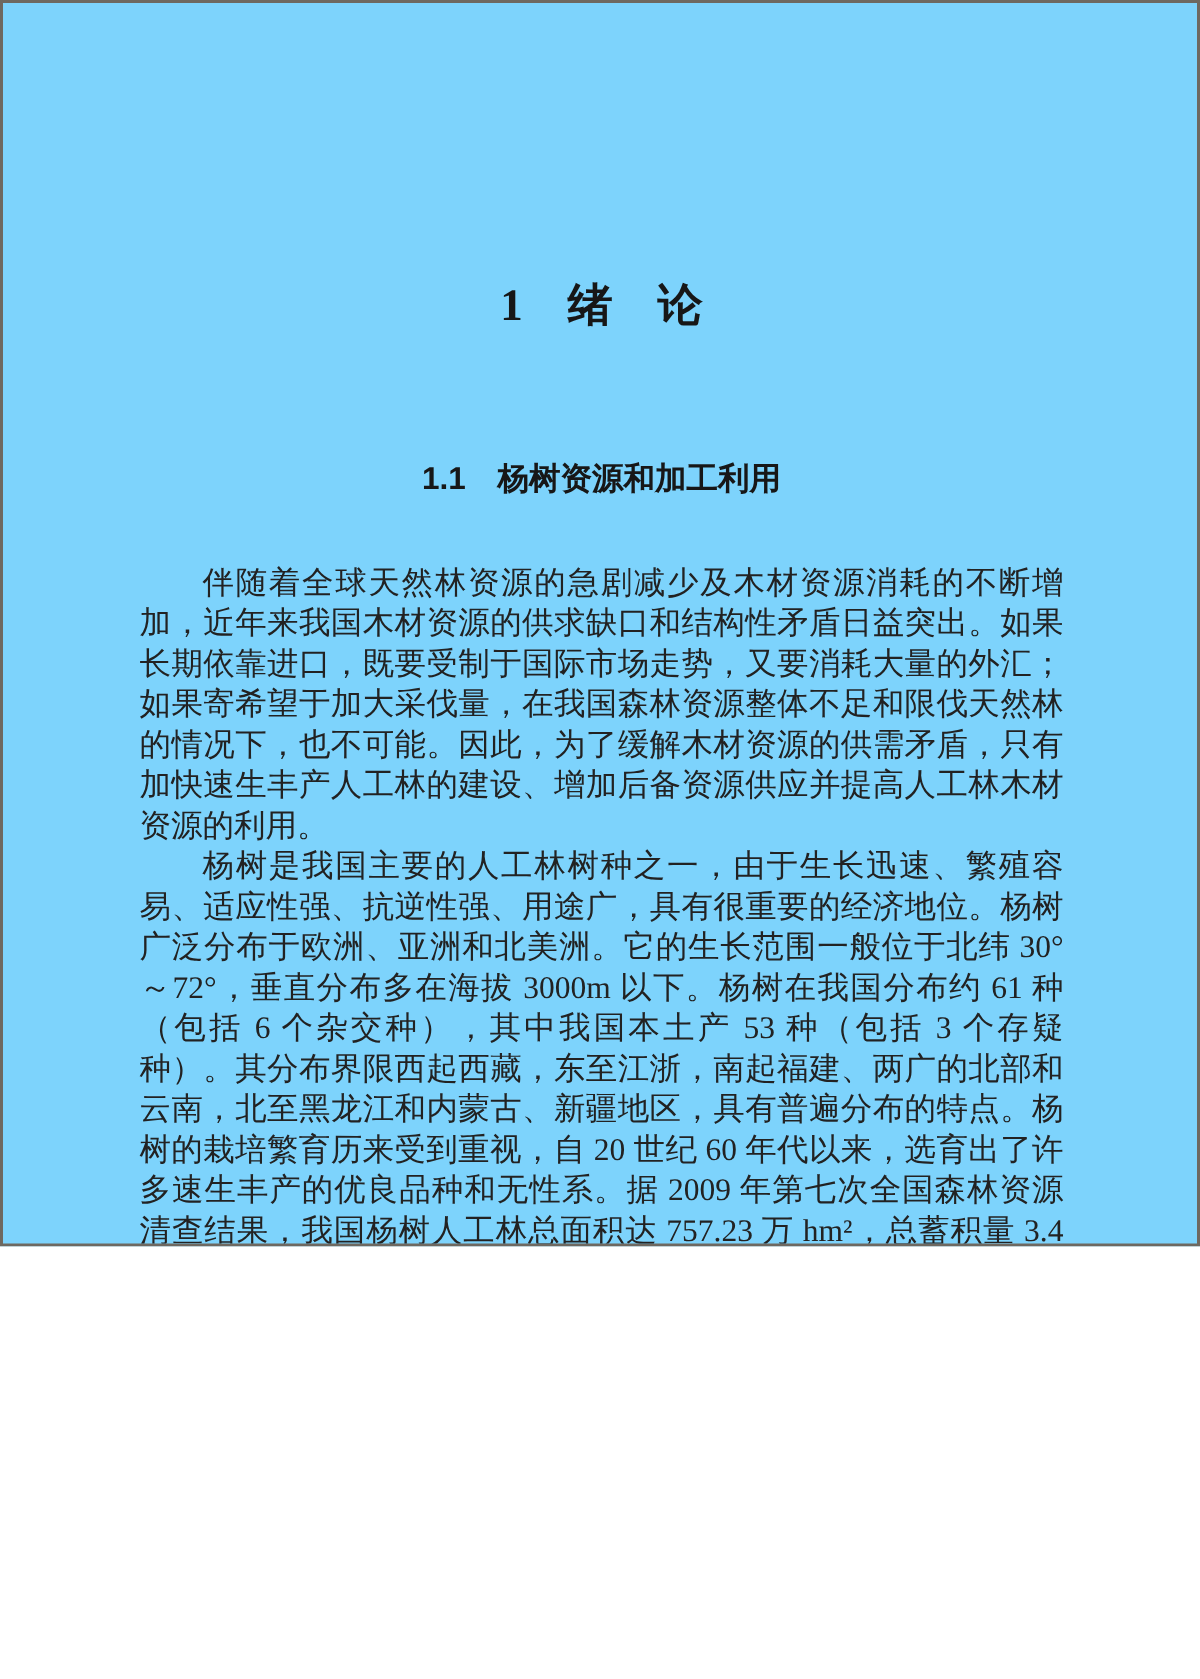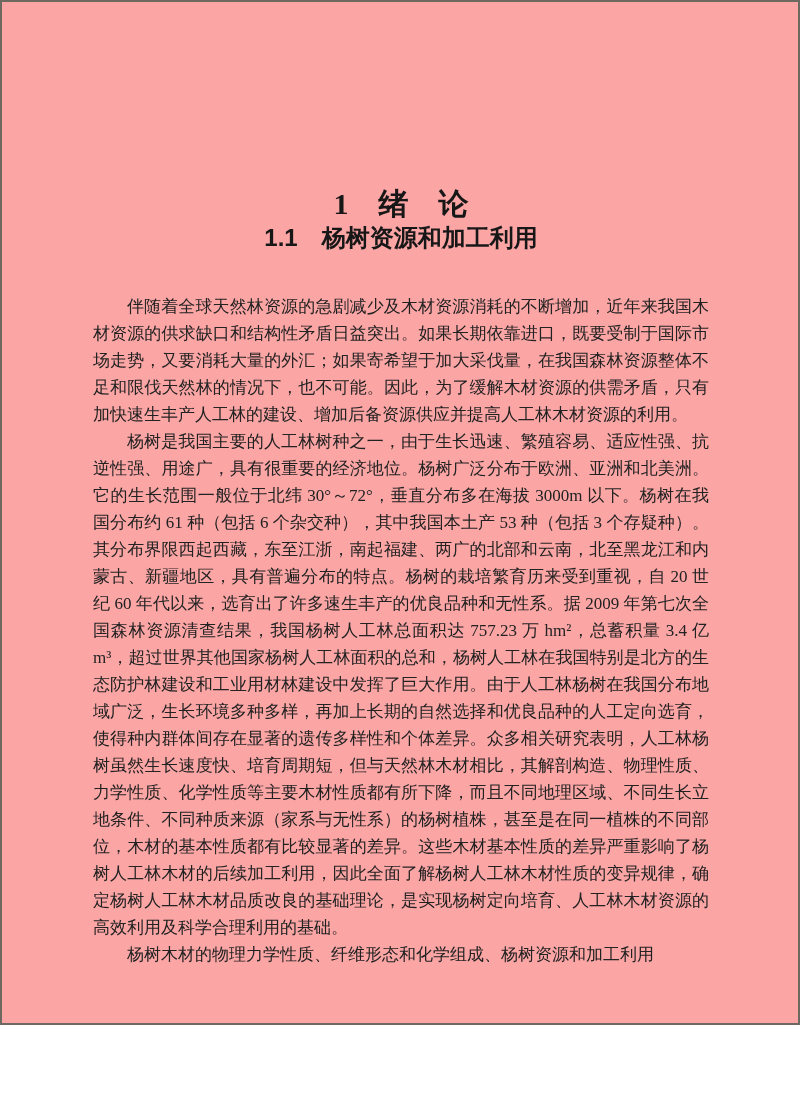--- a/index.html
+++ b/index.html
@@ -1,52 +1,53 @@
 <!DOCTYPE html>
 <html><head>
 <meta charset="utf-8">
 <style>
   * { margin: 0; padding: 0; box-sizing: border-box; }
   html, body { background: #ffffff; }
   .page {
     position: relative;
     width: 800px;
-    height: 1025px;
-    background: #fca5a5;
+    height: 831px;
+    background: #7dd3fc;
     border: 2px solid #6e6860;
     overflow: hidden;
     color: #1e1e1e;
     font-family: "Liberation Serif", "DejaVu Serif", serif;
   }
   .content {
     padding-left: 91px;
     padding-right: 89px;
   }
   .chapter-title {
     margin-top: 183px;
     text-align: center;
     font-family: "Liberation Serif", "DejaVu Serif", serif;
     font-size: 30px;
     font-weight: bold;
     line-height: 38px;
     color: #171717;
   }
   .section-heading {
+    margin-top: 82px;
     text-align: center;
     font-family: "Liberation Sans", "DejaVu Sans", sans-serif;
-    font-size: 24px;
+    font-size: 21px;
     font-weight: bold;
     line-height: 30px;
     color: #171717;
   }
   .body-text {
     margin-top: 40px;
   }
   .body-text p {
-    font-size: 17px;
+    font-size: 21px;
     line-height: 27px;
     text-align: justify;
     text-indent: 2em;
     color: #222222;
   }
   .page-number {
     position: absolute;
     left: 683px;
     top: 1036px;
     font-size: 16px;

